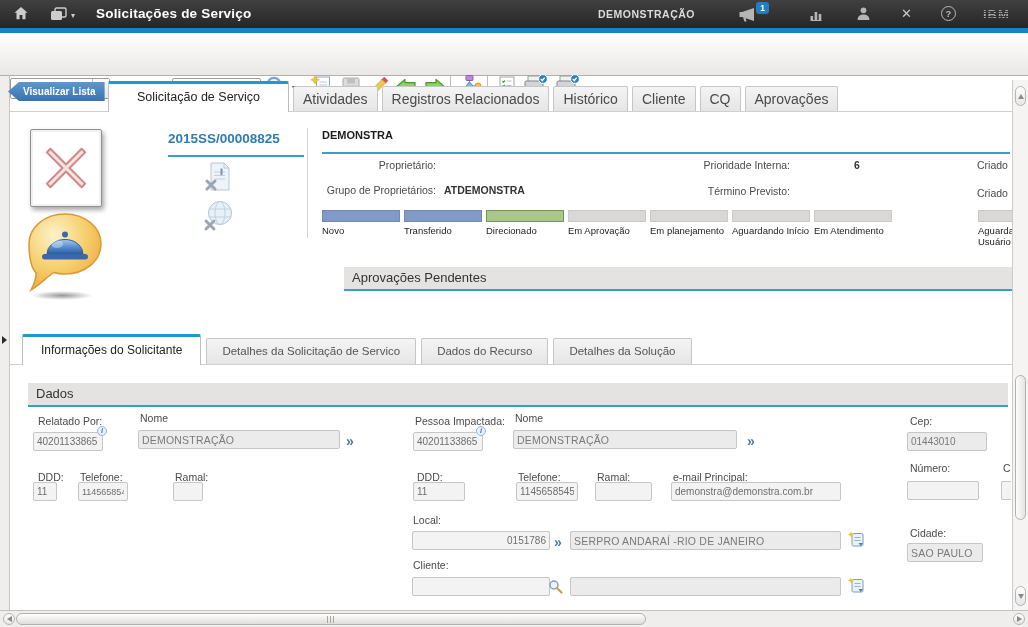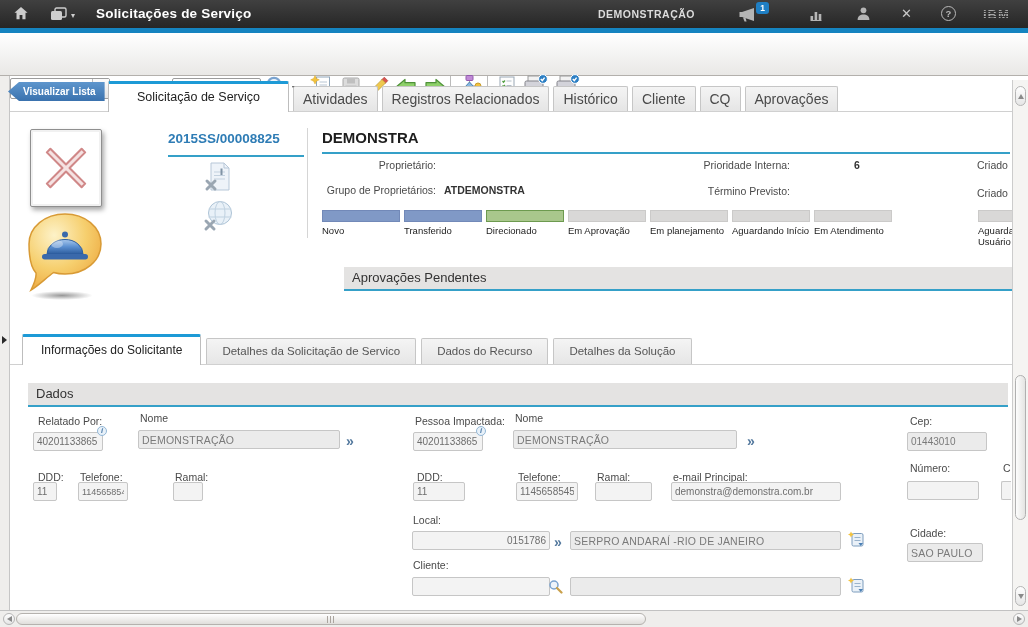--- a/index.html
+++ b/index.html
@@ -53,21 +53,21 @@
         border-bottom:0;font-size:12px;color:#222;line-height:26px;padding:0 18px}
   
   .bigx{position:absolute;left:30px;top:129px;width:72px;height:78px;background:#fff;border:1px solid #8f8f8f;
         border-radius:2px;box-shadow:2px 3px 5px rgba(0,0,0,.35),inset 0 0 0 2px #f1f1f1;
         display:flex;align-items:center;justify-content:center;cursor:pointer}
   .bubble{position:absolute;left:26px;top:212px}
   .bubble-shadow{position:absolute;left:31px;top:291px;width:62px;height:9px;border-radius:50%;
         background:radial-gradient(ellipse at center,rgba(50,50,50,.5),rgba(0,0,0,0) 70%)}
   .rec-id{position:absolute;left:168px;top:131px;font-size:13.5px;font-weight:bold;color:#2e7cb5}
   .rec-id-line{position:absolute;left:168px;top:155px;width:136px;height:2px;background:#35a0c8}
-  .rec-desc{position:absolute;left:322px;top:129px;font-size:15px;font-weight:bold;color:#1d1d1d}
+  .rec-desc{position:absolute;left:322px;top:129px;font-size:11px;font-weight:bold;color:#1d1d1d}
   .rec-desc-line{position:absolute;left:322px;top:152px;width:688px;height:2px;background:#35a0c8}
   .lbl{position:absolute;font-size:10.5px;color:#4a4a4a;white-space:nowrap}
   .lbl.r{text-align:right}
   .val{position:absolute;font-size:10.5px;font-weight:bold;color:#333;white-space:nowrap}
   .clipbox{position:absolute;overflow:hidden;white-space:nowrap}
   .chip{position:absolute;top:210px;width:78px}
   .bar{height:12px;border:1px solid}
   .bar.done{background:#8099c6;border-color:#7289b8}
   .bar.current{background:#a9c78c;border-color:#6d9a4f}
   .bar.pending{background:#d9d8d7;border-color:#cbcac9}

